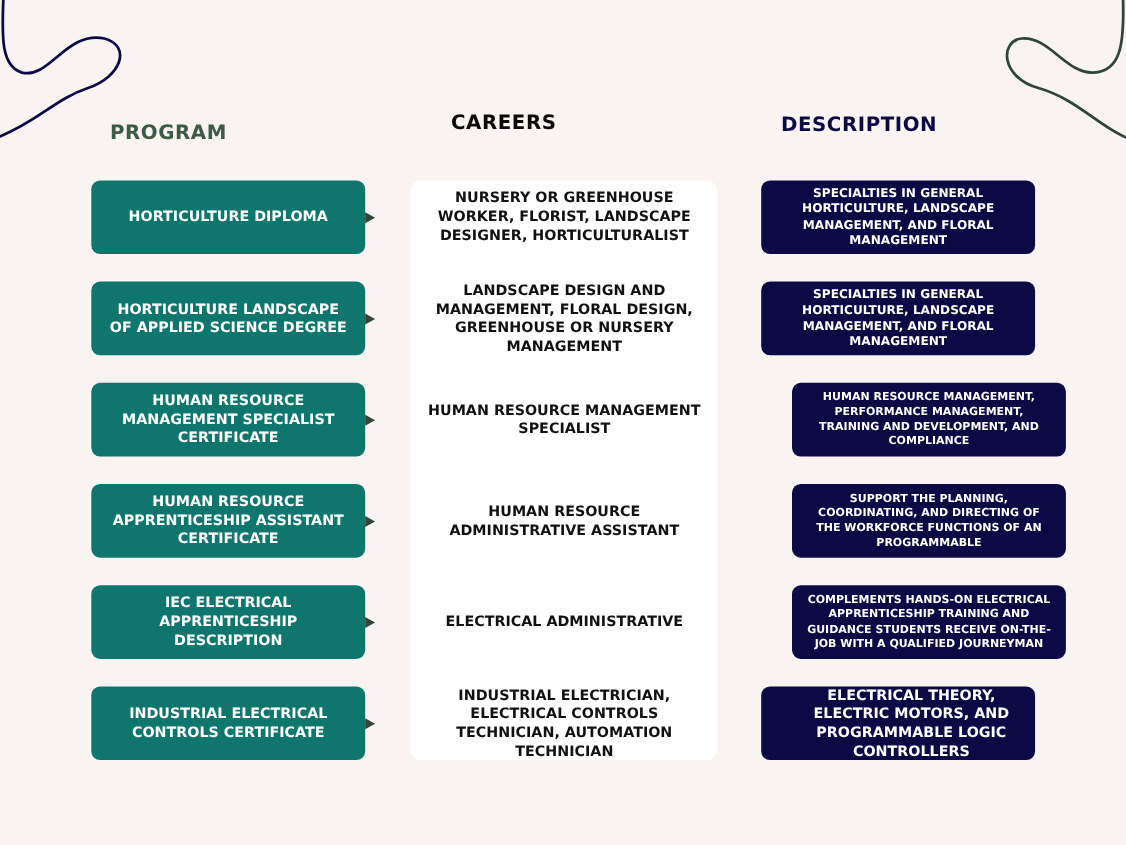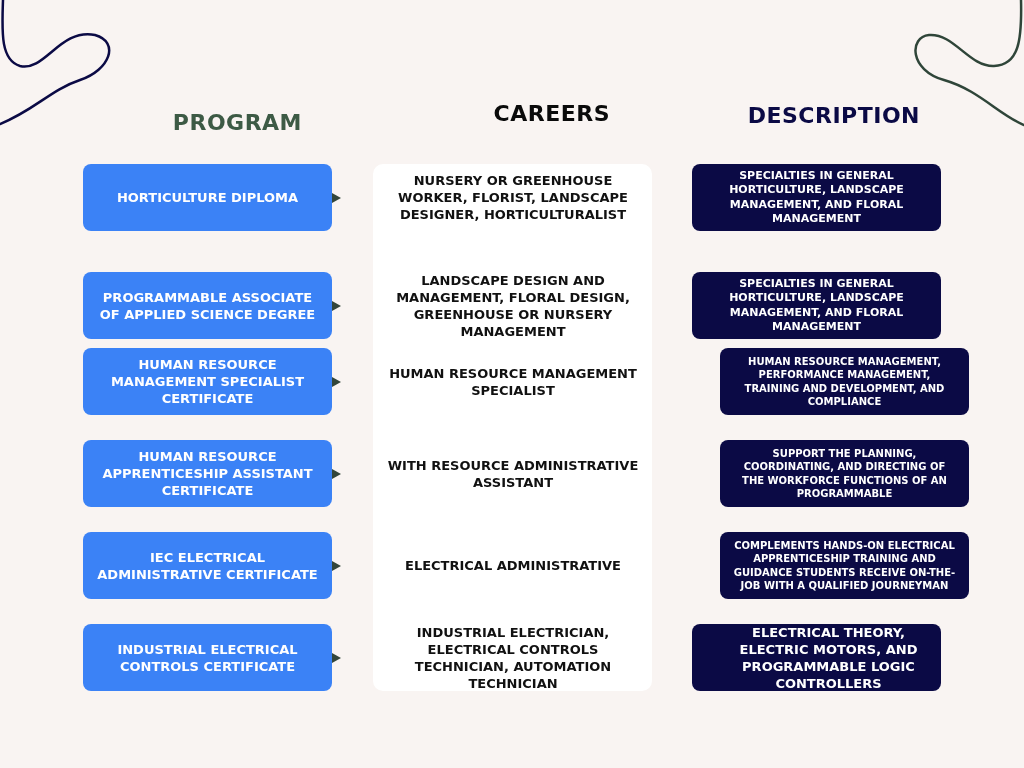--- a/index.html
+++ b/index.html
@@ -3,58 +3,58 @@
   <meta charset="utf-8">
   <style>
     html, body { margin: 0; padding: 0; }
     body {
       width: 1024px; height: 768px; position: relative; overflow: hidden;
       background: #f9f4f2;
       font-family: "DejaVu Sans", "Liberation Sans", sans-serif;
     }
     .deco { position: absolute; }
     .col-heading {
-      position: absolute; font-weight: bold; font-size: 22px; letter-spacing: 0.5px;
-      text-align: right;
+      position: absolute; font-weight: bold; font-size: 18px; letter-spacing: 0.5px;
+      text-align: left;
     }
     #h-program { left: 100px; width: 202px; top: 110px; color: #3d5a45; }
     #h-careers { left: 410px; width: 200px; top: 101px; color: #0a0a0a; }
     #h-description { left: 710px; width: 210px; top: 103px; color: #0b0a45; }
 
     .careers-panel {
       position: absolute; left: 373px; top: 164px; width: 279px; height: 527px;
       background: #ffffff; border-radius: 10px;
     }
     .program-box, .desc-box, .career-text {
       position: absolute; display: flex; align-items: center; justify-content: center;
       text-align: center; font-weight: bold; box-sizing: border-box;
     }
     .program-box {
-      left: 83px; width: 249px; height: 67px; background: #3b82f6; color: #ffffff;
+      left: 83px; width: 249px; height: 67px; background: #0f766e; color: #ffffff;
       border-radius: 8px; font-size: 13px; line-height: 17px; padding: 0 14px;
     }
     .program-box::after {
       content: ""; position: absolute; right: -9px; top: 50%; margin-top: -5px;
       border-left: 9px solid #33463b; border-top: 5px solid transparent; border-bottom: 5px solid transparent;
     }
     .desc-box {
       left: 692px; width: 249px; height: 67px; background: #0b0a45; color: #ffffff;
       border-radius: 8px; font-size: 11px; line-height: 14.5px; padding: 0 12px; overflow: hidden;
     }
     .desc-box::before {
       content: ""; position: absolute; left: -9px; top: 50%; margin-top: -5px;
       border-right: 9px solid #0b0a45; border-top: 5px solid transparent; border-bottom: 5px solid transparent;
     }
     .desc-box.small { font-size: 10px; line-height: 13.5px; margin-left: 28px; }
     .desc-box.large { font-size: 13px; line-height: 17px; padding-left: 36px; }
     .career-text {
       left: 378px; width: 270px; height: 67px; color: #111111; font-size: 13px; line-height: 17px;
       padding: 0 4px;
     }
-    .r0 { top: 164px; } .r1 { top: 272px; } .r2 { top: 348px; }
+    .r0 { top: 164px; } .r1 { top: 256px; } .r2 { top: 348px; }
     .r3 { top: 440px; } .r4 { top: 532px; } .r5 { top: 624px; }
   </style>
 </head>
 <body>
 
 <svg class="deco" style="left:0;top:0" width="120" height="130" viewBox="0 0 120 130">
   <path d="M3,0 C2,30 0,60 20,66 C45,72 60,28 95,35 C120,42 110,70 80,80 C50,90 35,110 0,124" fill="none" stroke="#0b0a45" stroke-width="2.5" stroke-linecap="round"></path>
 </svg>
 <svg class="deco" style="left:904px;top:0" width="120" height="130" viewBox="0 0 120 130">
   <path d="M117,0 C118,40 115,65 90,66 C65,67 50,33 25,35 C5,37 5,70 40,80 C75,90 95,115 120,125" fill="none" stroke="#2f4539" stroke-width="2.5" stroke-linecap="round"></path>
@@ -63,31 +63,31 @@
 <div id="h-program" class="col-heading">PROGRAM</div>
 <div id="h-careers" class="col-heading">CAREERS</div>
 <div id="h-description" class="col-heading">DESCRIPTION</div>
 
 <div class="careers-panel"></div>
 
 <div class="program-box r0">HORTICULTURE DIPLOMA</div>
 <div class="career-text r0">NURSERY OR GREENHOUSE WORKER, FLORIST, LANDSCAPE DESIGNER, HORTICULTURALIST</div>
 <div class="desc-box r0">SPECIALTIES IN GENERAL HORTICULTURE, LANDSCAPE MANAGEMENT, AND FLORAL MANAGEMENT</div>
 
-<div class="program-box r1">PROGRAMMABLE ASSOCIATE OF APPLIED SCIENCE DEGREE</div>
+<div class="program-box r1">HORTICULTURE LANDSCAPE OF APPLIED SCIENCE DEGREE</div>
 <div class="career-text r1">LANDSCAPE DESIGN AND MANAGEMENT, FLORAL DESIGN, GREENHOUSE OR NURSERY MANAGEMENT</div>
 <div class="desc-box r1">SPECIALTIES IN GENERAL HORTICULTURE, LANDSCAPE MANAGEMENT, AND FLORAL MANAGEMENT</div>
 
 <div class="program-box r2">HUMAN RESOURCE MANAGEMENT SPECIALIST CERTIFICATE</div>
 <div class="career-text r2">HUMAN RESOURCE MANAGEMENT SPECIALIST</div>
 <div class="desc-box small r2">HUMAN RESOURCE MANAGEMENT, PERFORMANCE MANAGEMENT, TRAINING AND DEVELOPMENT, AND COMPLIANCE</div>
 
 <div class="program-box r3">HUMAN RESOURCE APPRENTICESHIP ASSISTANT CERTIFICATE</div>
-<div class="career-text r3">WITH RESOURCE ADMINISTRATIVE ASSISTANT</div>
+<div class="career-text r3">HUMAN RESOURCE ADMINISTRATIVE ASSISTANT</div>
 <div class="desc-box small r3">SUPPORT THE PLANNING, COORDINATING, AND DIRECTING OF THE WORKFORCE FUNCTIONS OF AN PROGRAMMABLE</div>
 
-<div class="program-box r4">IEC ELECTRICAL ADMINISTRATIVE CERTIFICATE</div>
+<div class="program-box r4">IEC ELECTRICAL APPRENTICESHIP DESCRIPTION</div>
 <div class="career-text r4">ELECTRICAL ADMINISTRATIVE</div>
 <div class="desc-box small r4">COMPLEMENTS HANDS-ON ELECTRICAL APPRENTICESHIP TRAINING AND GUIDANCE STUDENTS RECEIVE ON-THE-JOB WITH A QUALIFIED JOURNEYMAN</div>
 
 <div class="program-box r5">INDUSTRIAL ELECTRICAL CONTROLS CERTIFICATE</div>
 <div class="career-text r5">INDUSTRIAL ELECTRICIAN, ELECTRICAL CONTROLS TECHNICIAN, AUTOMATION TECHNICIAN</div>
 <div class="desc-box large r5">ELECTRICAL THEORY, ELECTRIC MOTORS, AND PROGRAMMABLE LOGIC CONTROLLERS</div>
 
 </body></html>

